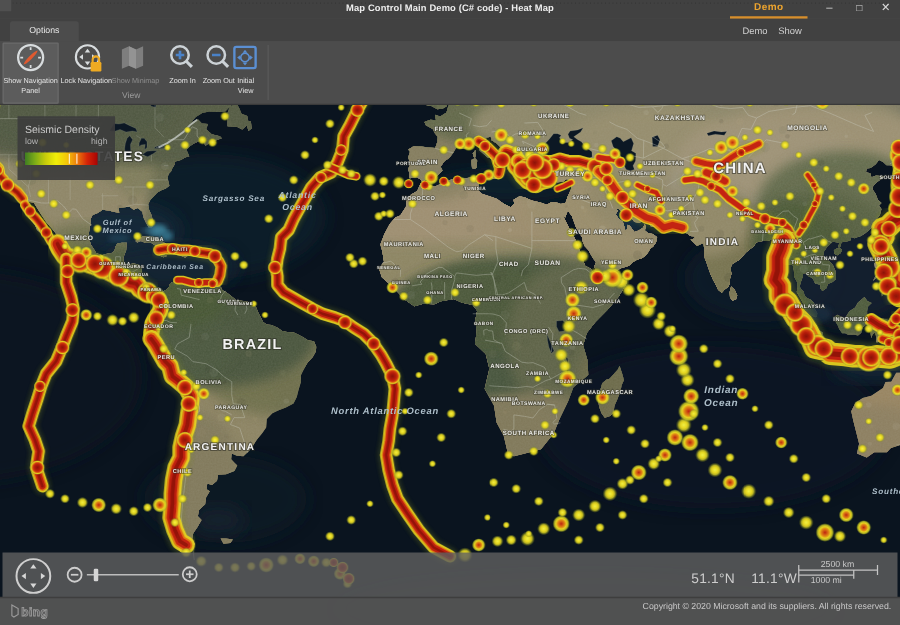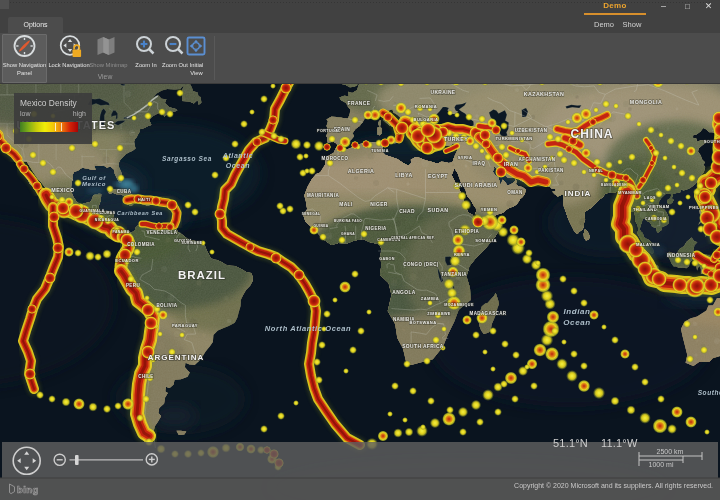--- a/index.html
+++ b/index.html
@@ -20,21 +20,21 @@
 #viewlbl{position:absolute;left:75px;top:40px;width:60px;text-align:center;font-size:6.8px;color:#9b9b9b}
 #groupsep{position:absolute;left:214px;top:3px;width:1px;height:44px;background:#595959}
 #maparea{position:absolute;left:0;top:84px;width:720px;height:416px;overflow:hidden;background:#0c1722}
 #legend{position:absolute;left:14px;top:9px;width:78px;height:51px;background:rgba(60,60,60,0.9)}
 #legend .t{position:absolute;left:6px;top:5px;font-size:8.4px;color:#cbcbcb}
 #legend .lo{position:absolute;left:6px;top:17px;font-size:7px;color:#b2b2b2}
 #legend .hi{position:absolute;right:6px;top:17px;font-size:7px;color:#b2b2b2}
 #grad{position:absolute;left:6px;top:29px;width:58px;height:10px;
  background:linear-gradient(to right,#3f7d22,#7fae17,#c8cc0a,#f0ee08,#f4c808,#ec7e0c,#d42408,#a80404)}
 #grad .tick{position:absolute;top:1px;width:1px;height:8px;background:rgba(255,255,255,0.75)}
-#coords{position:absolute;left:553px;top:353px;font-size:11px;color:#cdcdcd;letter-spacing:0.2px}
+#coords{position:absolute;left:553px;top:373px;font-size:11px;color:#cdcdcd;letter-spacing:0.2px}
 #copyr{position:absolute;right:7px;top:398px;font-size:7px;color:#c9c9c9}
 svg text.big{fill:#f2f2f2;font-weight:bold;font-family:"Liberation Sans",sans-serif;letter-spacing:1px;paint-order:stroke;stroke:#2a2a22;stroke-width:1.6px;stroke-opacity:0.55}
 svg text.c{fill:#e8e8e4;font-weight:bold;font-family:"Liberation Sans",sans-serif;letter-spacing:0.4px;paint-order:stroke;stroke:#33332a;stroke-width:1.3px;stroke-opacity:0.5}
 svg text.oc{fill:#aebfca;font-style:italic;font-weight:bold;font-family:"Liberation Sans",sans-serif;letter-spacing:0.6px}
 </style></head>
 <body>
 <div id="maparea">
  <svg width="720" height="416" viewBox="0 84 720 416">
 <defs>
 <radialGradient id="gR">
@@ -1368,21 +1368,21 @@
 <text x="577" y="314" class="oc" font-size="8" text-anchor="middle">Indian</text>
 <text x="577" y="325" class="oc" font-size="8" text-anchor="middle">Ocean</text>
 <text x="238" y="158" class="oc" font-size="7" text-anchor="middle">Atlantic</text>
 <text x="238" y="168" class="oc" font-size="7" text-anchor="middle">Ocean</text>
 <text x="140" y="215" class="oc" font-size="5.5" text-anchor="middle">Caribbean Sea</text>
 <text x="308" y="331" class="oc" font-size="7.5" text-anchor="middle">North Atlantic Ocean</text>
 <text x="727" y="395" class="oc" font-size="6.5" text-anchor="middle">Southern Ocean</text>
 </g>
  </svg>
  <div id="legend">
-      <div class="t">Mexico Density</div>
+      <div class="t">Seismic Density</div>
       <div class="lo">low</div>
       <div class="hi">high</div>
    <div id="grad">
         <div class="tick" style="left:35px"></div>
         <div class="tick" style="left:41px"></div>
       </div>
     </div>
  <svg id="navsvg" width="720" height="416" style="position:absolute;left:0;top:0">
   <rect x="2" y="358" width="716" height="36" fill="rgba(95,95,95,0.82)"></rect>
   <rect x="0" y="394" width="720" height="22" fill="rgba(84,84,84,0.95)"></rect>
@@ -1418,20 +1418,21 @@
    <path d="M9.5 400 l5 2.8 v4.8 l-3.4 2 l-1.6 -1 z"></path>
    <text x="17" y="408.5" font-size="9.5" font-weight="bold" font-family="Liberation Sans" letter-spacing="0.4" stroke-width="0.7">bing</text>
   </g>
  </svg>
  <div id="coords">51.1°N&nbsp;&nbsp;&nbsp;&nbsp;11.1°W</div>
  <div id="copyr">Copyright © 2020 Microsoft and its suppliers. All rights reserved.</div>
 </div>
 <div id="titlebar">
     <div id="titledots"></div>
     <div id="appicon"></div>
+ <div id="title">Map Control Main Demo (C# code) - Heat Map</div>
  <div id="demotab">Demo</div>
     <div id="demoline"></div>
  <div class="winbtn" style="left:655px;font-size:9px;line-height:13px">–</div>
  <div class="winbtn" style="left:679px;font-size:8px;line-height:13px">□</div>
  <div class="winbtn" style="left:700px;font-size:9px;line-height:13px">✕</div>
 </div>
 <div id="tabrow">
  <div id="optionstab">Options</div>
  <div class="rtab" style="left:584px;width:40px">Demo</div>
  <div class="rtab" style="left:612px;width:40px">Show</div>

